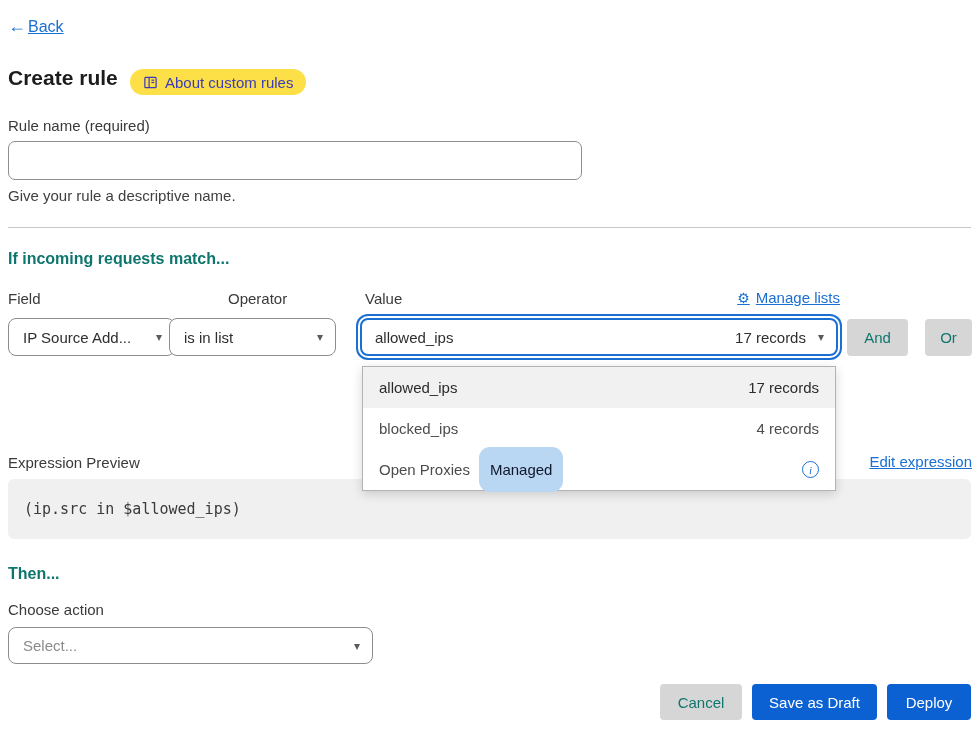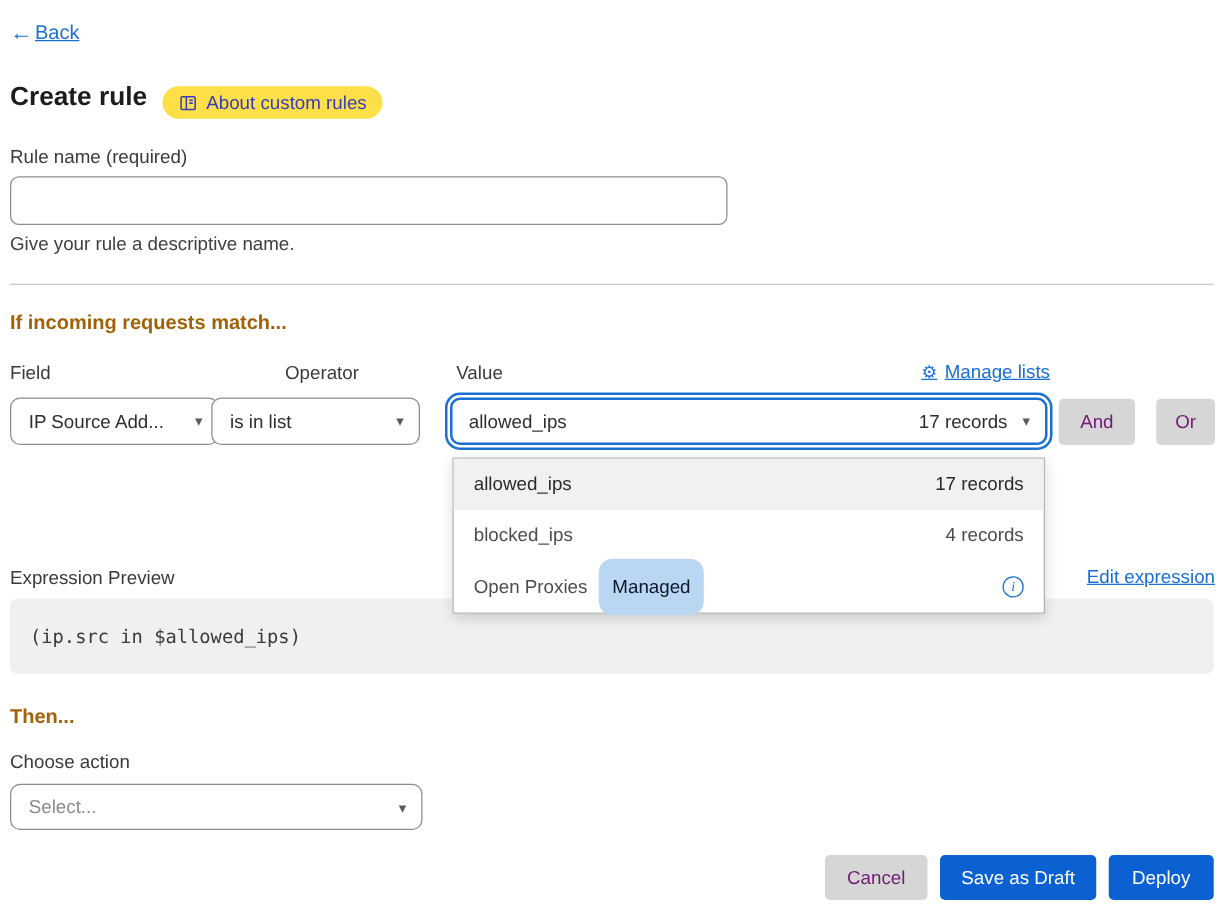--- a/index.html
+++ b/index.html
@@ -22,42 +22,42 @@
 
   
   .lbl { font-size:15px; color:#3a3a3a; }
   .rule-name-label { left:8px; top:117px; }
   .rule-name-input { left:8px; top:141px; width:574px; height:39px; border:1px solid #8f8f8f; border-radius:7px;
                      font:inherit; padding:0 12px; outline:none; background:#fff; }
   .rule-name-help { left:8px; top:187px; color:#404040; }
 
   .divider { left:8px; top:227px; width:963px; height:1px; background:#c6c6c6; }
 
-  .section-h { font-size:16px; font-weight:bold; color:#a16207; }
+  .section-h { font-size:16px; font-weight:bold; color:#0f766e; }
   .match-heading { left:8px; top:250px; }
 
   .col-label-field { left:8px; top:290px; }
   .col-label-operator { left:185px; top:290px;margin-left:43px; }
   .col-label-value { left:365px; top:290px; }
   .manage-lists { top:289px; right:139px; display:flex; align-items:center; gap:6px; font-size:15px; }
   .manage-lists .gear { color:#1a6fd2; font-size:14px; text-decoration:none;
                         font-family:"DejaVu Sans",sans-serif; }
 
   
   .select { border:1px solid #8c8c8c; border-radius:8px; height:38px; background:#fff; display:flex;
             align-items:center; padding:0 12px 0 14px; cursor:pointer; color:#2e2e2e; }
   .select .caret { margin-left:auto; color:#5b5b5b; font-size:12px; font-family:"DejaVu Sans",sans-serif; }
   .field-select { left:8px; top:318px; width:167px;text-align:center; }
   .operator-select { left:169px; top:318px; width:167px; }
   .value-select { left:360px; top:318px; width:478px; border:2px solid #1a6fd2; border-radius:8px;
                   box-shadow:0 0 0 2px #fff, 0 0 0 4px #1a6fd2; padding-left:13px; }
   .value-select .count { margin-left:auto; color:#2e2e2e; }
   .value-select .caret { margin-left:12px; }
 
-  .gray-btn { background:#d6d6d6; border:none; border-radius:4px; color:#701a75; font:inherit; cursor:pointer; }
+  .gray-btn { background:#d6d6d6; border:none; border-radius:4px; color:#0f766e; font:inherit; cursor:pointer; }
   .and-btn { left:847px; top:319px; width:61px; height:37px; }
   .or-btn  { left:925px; top:319px; width:47px; height:37px; }
 
   
   .dropdown { left:362px; top:366px; width:474px; background:#fff; border:1px solid #b3b3b3;
               box-shadow:0 3px 10px rgba(0,0,0,0.16); z-index:5; }
   .dd-row { height:41px; display:flex; align-items:center; padding:0 16px; cursor:pointer; color:#4c4c4c; }
   .dd-row.highlight { background:#f1f1f1; color:#2b2b2b; }
   .dd-row .right { margin-left:auto; }
   .managed-badge { background:#b9d6f3; color:#0f172a; border-radius:11px; font-size:15px;
@@ -69,21 +69,21 @@
   
   .expr-label { left:8px; top:454px; }
   .edit-expression { top:453px; right:7px; }
   .expr-box { left:8px; top:479px; width:963px; height:60px; background:#f0f0f0; border-radius:6px;
               display:flex; align-items:center; padding:0 16px; z-index:1; }
   .expr-code { font-family:"DejaVu Sans Mono","Liberation Mono",monospace; font-size:15px; color:#3a3a3a; }
 
   
   .then-heading { left:8px; top:565px; }
   .action-label { left:8px; top:601px; }
-  .action-select { left:8px; top:627px; width:330px; height:37px; }
+  .action-select { left:8px; top:627px; width:365px; height:37px; }
   .action-select .placeholder { color:#8a8a8a; }
 
   
   .btn { border:none; border-radius:4px; font:inherit; font-size:15px; height:36px; cursor:pointer; }
   .primary { background:#0b61d2; color:#fff; }
   .cancel-btn { left:660px; top:684px; width:82px; }
   .save-draft-btn { left:752px; top:684px; width:125px; }
   .deploy-btn { left:887px; top:684px; width:84px; }
 </style>
 </head>

